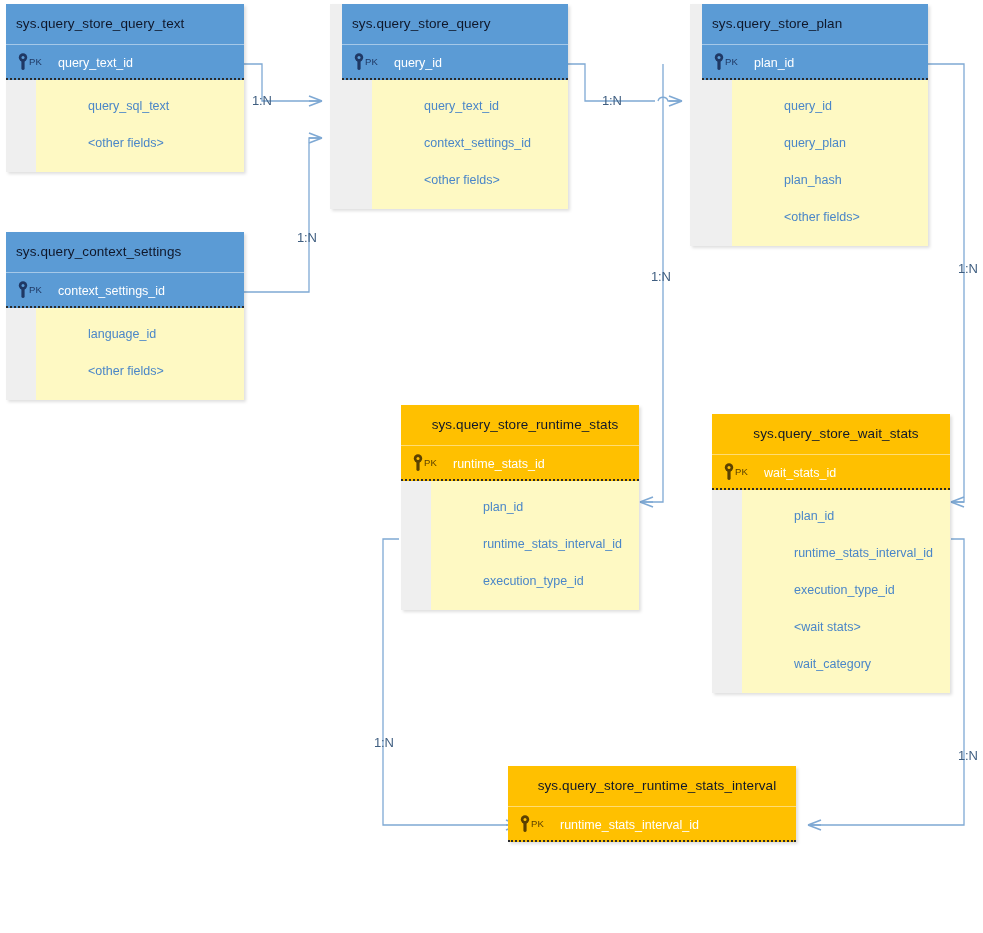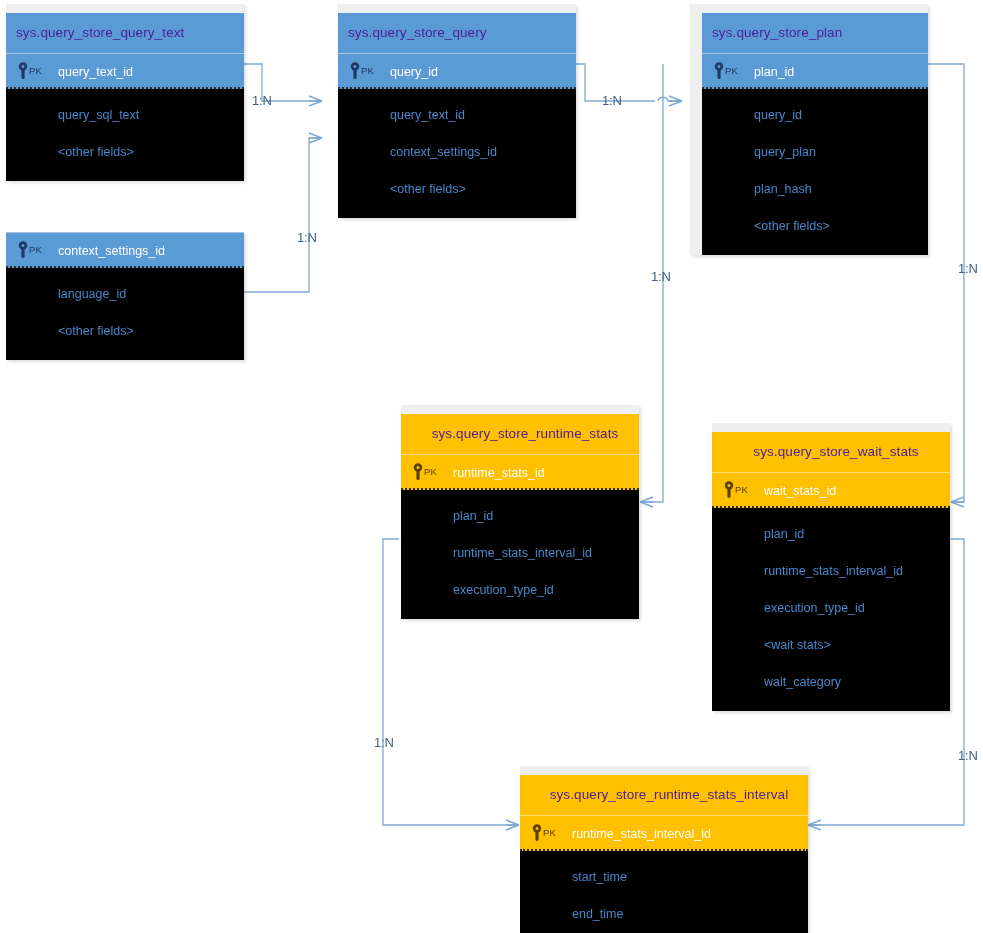--- a/index.html
+++ b/index.html
@@ -19,43 +19,43 @@
     position:absolute;
     box-sizing:border-box;
     background:#EFEFEF;
     box-shadow:2px 2px 3px rgba(0,0,0,0.13);
   }
   .ent-title{
     box-sizing:border-box;
     height:40px;
     line-height:40px;
     padding-left:10px;
-    color:#4c1d95;
+    color:#0f172a;
     font-size:13.5px;
     letter-spacing:.1px;
     white-space:nowrap;
     overflow:hidden;
-    margin-top:9px;
   }
   .ent-pk{
     position:relative;
     box-sizing:border-box;
     height:36px;
     line-height:36px;
     color:#ffffff;
     font-size:12.5px;
     white-space:nowrap;
     border-top:1px solid rgba(255,255,255,.45);
     border-bottom:2px dotted #2b2b2b;
   }
   .ent-pk .pkname{margin-left:52px;}
   .ent-body{
     box-sizing:border-box;
     padding:8px 0 10px 0;
-    background:#000000;
+    background:#fef9c3;
+    margin-left:30px;
   }
   .field{
     box-sizing:border-box;
     height:37px;
     line-height:37px;
     padding-left:52px;
     font-size:12.5px;
     color:#4A86C8;
     white-space:nowrap;
     overflow:hidden;
@@ -170,21 +170,21 @@
         <span class="pklabel">PK</span>
       </span>
       <span class="pkname">query_text_id</span>
     </div>
     <div class="ent-body">
       <div class="field">query_sql_text</div>
       <div class="field">&lt;other fields&gt;</div>
     </div>
   </div>
 
-  <div class="entity blue" style="left:338px;top:4px;width:238px;">
+  <div class="entity blue" style="left:330px;top:4px;width:238px;padding-left:12px;">
     <div class="ent-title">sys.query_store_query</div>
     <div class="ent-pk">
       <span class="keyicon">
         <svg width="14" height="18" viewBox="0 0 14 18">
           <circle cx="5" cy="4.5" r="4.2" fill="#1F3864"></circle>
           <circle cx="5" cy="4.5" r="1.5" fill="#5B9BD5"></circle>
           <rect x="3.4" y="7" width="3.2" height="10" rx="1.4" fill="#1F3864"></rect>
         </svg>
         <span class="pklabel">PK</span>
       </span>
@@ -212,20 +212,21 @@
     </div>
     <div class="ent-body">
       <div class="field">query_id</div>
       <div class="field">query_plan</div>
       <div class="field">plan_hash</div>
       <div class="field">&lt;other fields&gt;</div>
     </div>
   </div>
 
   <div class="entity blue" style="left:6px;top:232px;width:238px;">
+    <div class="ent-title">sys.query_context_settings</div>
     <div class="ent-pk">
       <span class="keyicon">
         <svg width="14" height="18" viewBox="0 0 14 18">
           <circle cx="5" cy="4.5" r="4.2" fill="#1F3864"></circle>
           <circle cx="5" cy="4.5" r="1.5" fill="#5B9BD5"></circle>
           <rect x="3.4" y="7" width="3.2" height="10" rx="1.4" fill="#1F3864"></rect>
         </svg>
         <span class="pklabel">PK</span>
       </span>
       <span class="pkname">context_settings_id</span>
@@ -249,21 +250,21 @@
       </span>
       <span class="pkname">runtime_stats_id</span>
     </div>
     <div class="ent-body">
       <div class="field">plan_id</div>
       <div class="field">runtime_stats_interval_id</div>
       <div class="field">execution_type_id</div>
     </div>
   </div>
 
-  <div class="entity orange" style="left:712px;top:423px;width:238px;">
+  <div class="entity orange" style="left:712px;top:414px;width:238px;">
     <div class="ent-title">sys.query_store_wait_stats</div>
     <div class="ent-pk">
       <span class="keyicon">
         <svg width="14" height="18" viewBox="0 0 14 18">
           <circle cx="5" cy="4.5" r="4.2" fill="#5B4100"></circle>
           <circle cx="5" cy="4.5" r="1.5" fill="#FFC000"></circle>
           <rect x="3.4" y="7" width="3.2" height="10" rx="1.4" fill="#5B4100"></rect>
         </svg>
         <span class="pklabel">PK</span>
       </span>
@@ -271,32 +272,28 @@
     </div>
     <div class="ent-body">
       <div class="field">plan_id</div>
       <div class="field">runtime_stats_interval_id</div>
       <div class="field">execution_type_id</div>
       <div class="field">&lt;wait stats&gt;</div>
       <div class="field">wait_category</div>
     </div>
   </div>
 
-  <div class="entity orange" style="left:520px;top:766px;width:288px;">
+  <div class="entity orange" style="left:508px;top:766px;width:288px;">
     <div class="ent-title">sys.query_store_runtime_stats_interval</div>
     <div class="ent-pk">
       <span class="keyicon">
         <svg width="14" height="18" viewBox="0 0 14 18">
           <circle cx="5" cy="4.5" r="4.2" fill="#5B4100"></circle>
           <circle cx="5" cy="4.5" r="1.5" fill="#FFC000"></circle>
           <rect x="3.4" y="7" width="3.2" height="10" rx="1.4" fill="#5B4100"></rect>
         </svg>
         <span class="pklabel">PK</span>
       </span>
       <span class="pkname">runtime_stats_interval_id</span>
     </div>
-    <div class="ent-body">
-      <div class="field">start_time</div>
-      <div class="field">end_time</div>
-    </div>
   </div>
 
 </div>
 
 </body></html>

